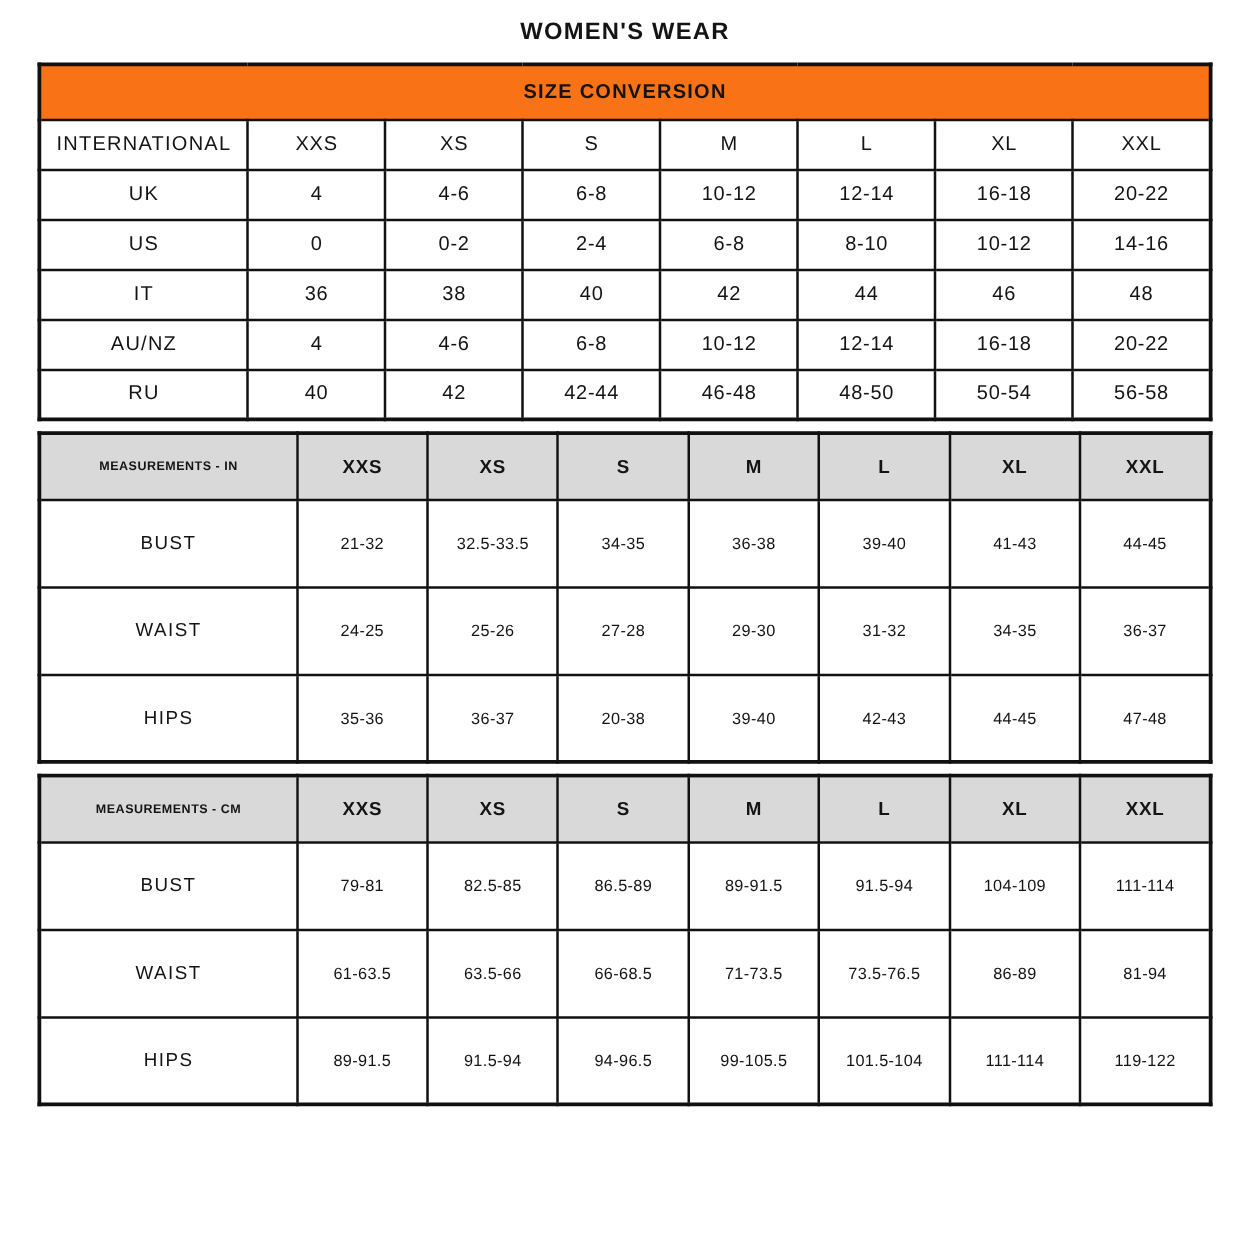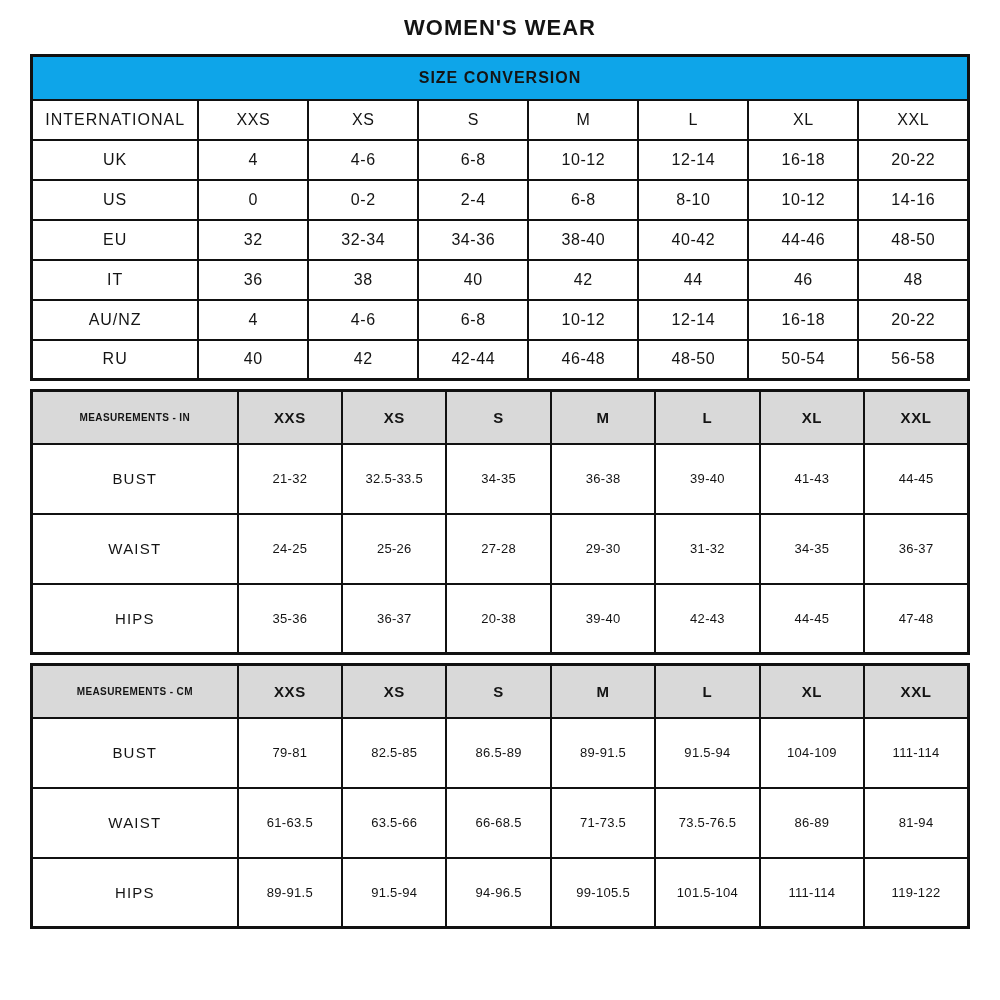--- a/index.html
+++ b/index.html
@@ -11,21 +11,21 @@
     font-family: "Liberation Sans", sans-serif;
     color: #141414;
   }
   .sheet {
     width: 940px;
     margin: 0 auto;
     padding-top: 10px;
   }
   .page-title {
     text-align: center;
-    font-size: 22px;
+    font-size: 19px;
     font-weight: 700;
     letter-spacing: 1px;
     margin: 5px 0 13px 0;
     color: #141414;
   }
   table {
     width: 100%;
     border-collapse: collapse;
     table-layout: fixed;
     border: 3px solid #111111;
@@ -33,21 +33,21 @@
   }
   td, th {
     border: 2px solid #111111;
     text-align: center;
     vertical-align: middle;
     padding: 0 2px;
     overflow: hidden;
   }
   
   .t1 .title-cell {
-    background: #0ea5e9;
+    background: #f97316;
     height: 44px;
     font-size: 16px;
     font-weight: 700;
     letter-spacing: 1px;
     color: #141414;
     text-align: center;
   }
   .t1 td { height: 40px; font-size: 16px; font-weight: 500; letter-spacing: 0.6px; }
   .t1 .row-label { letter-spacing: 1px; }
   
@@ -110,30 +110,20 @@
         <td class="row-label">US</td>
         <td>0</td>
         <td>0-2</td>
         <td>2-4</td>
         <td>6-8</td>
         <td>8-10</td>
         <td>10-12</td>
         <td>14-16</td>
       </tr>
       <tr>
-        <td class="row-label">EU</td>
-        <td>32</td>
-        <td>32-34</td>
-        <td>34-36</td>
-        <td>38-40</td>
-        <td>40-42</td>
-        <td>44-46</td>
-        <td>48-50</td>
-      </tr>
-      <tr>
         <td class="row-label">IT</td>
         <td>36</td>
         <td>38</td>
         <td>40</td>
         <td>42</td>
         <td>44</td>
         <td>46</td>
         <td>48</td>
       </tr>
       <tr>

